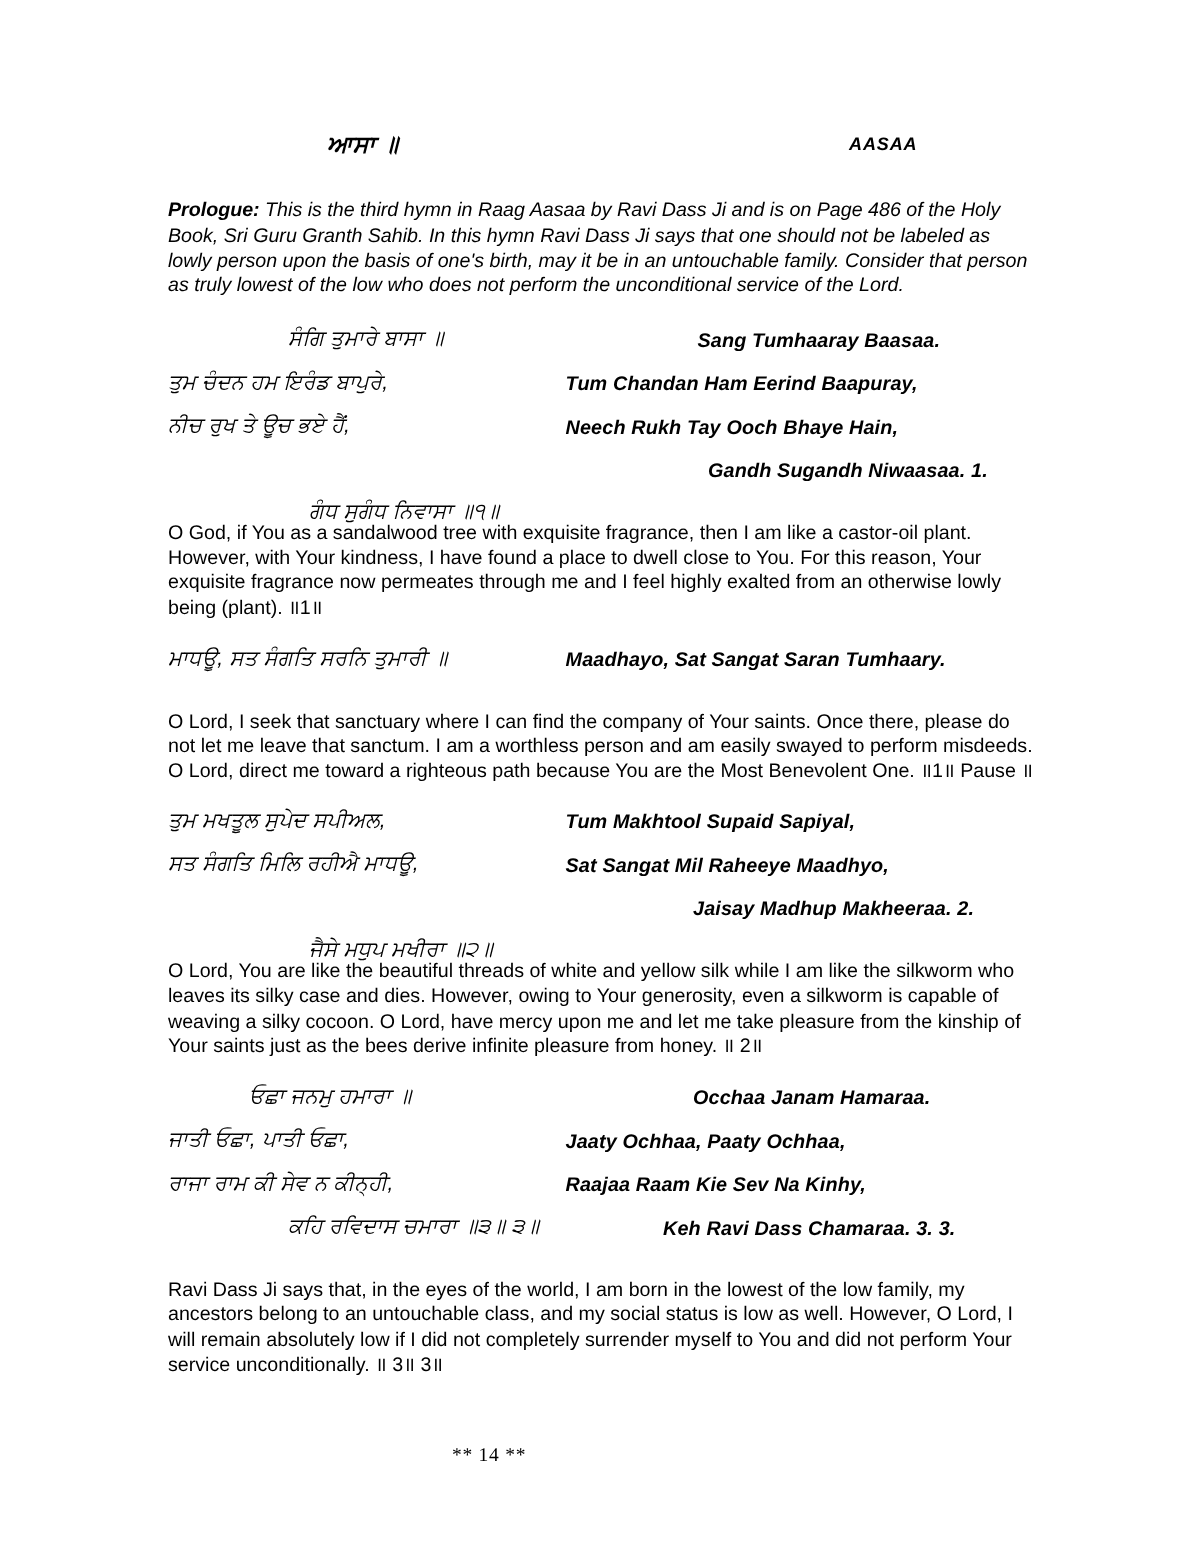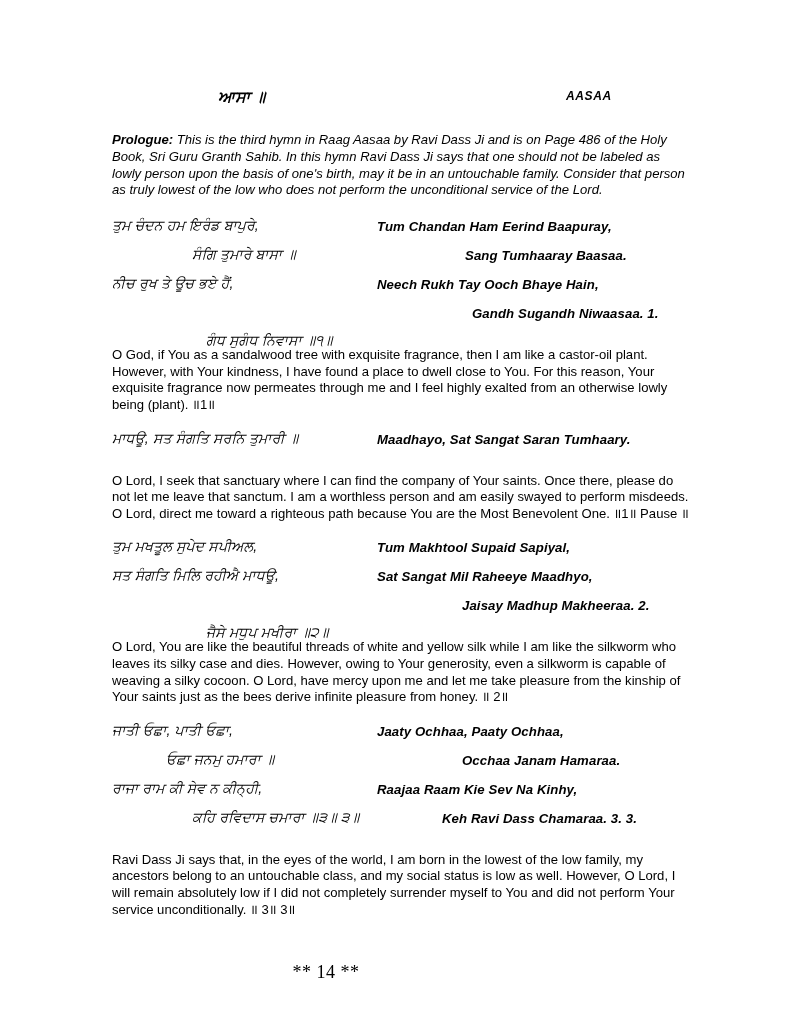--- a/index.html
+++ b/index.html
@@ -117,46 +117,46 @@
   }
 
   
   .footer {
     position: absolute;
     left: 0;
     top: 962px;
     width: 652px;
     text-align: center;
     font-family: "Liberation Serif", serif;
-    font-size: 18px;
+    font-size: 13px;
     letter-spacing: 0.5px;
   }
 </style>
 </head>
 <body>
 
 <div class="page">
 
   <div class="title-row">
     <div class="title-gurmukhi">ਆਸਾ ॥</div>
     <div class="title-english">AASAA</div>
   </div>
 
   <p class="prologue"><b>Prologue:</b><span> This is the third hymn in Raag Aasaa by Ravi Dass Ji and is on Page 486 of the Holy Book, Sri Guru Granth Sahib. In this hymn Ravi Dass Ji says that one should not be labeled as lowly person upon the basis of one's birth, may it be in an untouchable family. Consider that person as truly lowest of the low who does not perform the unconditional service of the Lord.</span></p>
 
   <div class="verse">
     <div class="verse-line">
+      <span class="gur l2">ਸੰਗਿ ਤੁਮਾਰੇ ਬਾਸਾ ॥</span>
+      <span class="eng e1">Sang Tumhaaray Baasaa.</span>
+    </div>
+    <div class="verse-line">
       <span class="gur l0">ਤੁਮ ਚੰਦਨ ਹਮ ਇਰੰਡ ਬਾਪੁਰੇ,</span>
       <span class="eng e0">Tum Chandan Ham Eerind Baapuray,</span>
     </div>
     <div class="verse-line">
-      <span class="gur l2">ਸੰਗਿ ਤੁਮਾਰੇ ਬਾਸਾ ॥</span>
-      <span class="eng e1">Sang Tumhaaray Baasaa.</span>
-    </div>
-    <div class="verse-line">
       <span class="gur l0">ਨੀਚ ਰੁਖ ਤੇ ਊਚ ਭਏ ਹੈਂ,</span>
       <span class="eng e0">Neech Rukh Tay Ooch Bhaye Hain,</span>
     </div>
     <div class="verse-line">
       <span class="gur l3">ਗੰਧ ਸੁਗੰਧ ਨਿਵਾਸਾ ॥੧॥</span>
       <span class="eng e2">Gandh Sugandh Niwaasaa. 1.</span>
     </div>
   </div>
 
   <p class="commentary">O God, if You as a sandalwood tree with exquisite fragrance, then I am like a castor-oil plant. However, with Your kindness, I have found a place to dwell close to You. For this reason, Your exquisite fragrance now permeates through me and I feel highly exalted from an otherwise lowly being (plant). ॥1॥</p>
@@ -182,28 +182,28 @@
     <div class="verse-line">
       <span class="gur l3">ਜੈਸੇ ਮਧੁਪ ਮਖੀਰਾ ॥੨॥</span>
       <span class="eng e3">Jaisay Madhup Makheeraa. 2.</span>
     </div>
   </div>
 
   <p class="commentary">O Lord, You are like the beautiful threads of white and yellow silk while I am like the silkworm who leaves its silky case and dies. However, owing to Your generosity, even a silkworm is capable of weaving a silky cocoon. O Lord, have mercy upon me and let me take pleasure from the kinship of Your saints just as the bees derive infinite pleasure from honey. ॥ 2॥</p>
 
   <div class="verse">
     <div class="verse-line">
+      <span class="gur l1">ਓਛਾ ਜਨਮੁ ਹਮਾਰਾ ॥</span>
+      <span class="eng e3">Occhaa Janam Hamaraa.</span>
+    </div>
+    <div class="verse-line">
       <span class="gur l0">ਜਾਤੀ ਓਛਾ, ਪਾਤੀ ਓਛਾ,</span>
       <span class="eng e0">Jaaty Ochhaa, Paaty Ochhaa,</span>
     </div>
     <div class="verse-line">
-      <span class="gur l1">ਓਛਾ ਜਨਮੁ ਹਮਾਰਾ ॥</span>
-      <span class="eng e3">Occhaa Janam Hamaraa.</span>
-    </div>
-    <div class="verse-line">
       <span class="gur l0">ਰਾਜਾ ਰਾਮ ਕੀ ਸੇਵ ਨ ਕੀਨ੍ਹੀ,</span>
       <span class="eng e0">Raajaa Raam Kie Sev Na Kinhy,</span>
     </div>
     <div class="verse-line">
       <span class="gur l2">ਕਹਿ ਰਵਿਦਾਸ ਚਮਾਰਾ ॥੩॥ ੩॥</span>
       <span class="eng e4">Keh Ravi Dass Chamaraa. 3. 3.</span>
     </div>
   </div>
 
   <p class="commentary">Ravi Dass Ji says that, in the eyes of the world, I am born in the lowest of the low family, my ancestors belong to an untouchable class, and my social status is low as well. However, O Lord, I will remain absolutely low if I did not completely surrender myself to You and did not perform Your service unconditionally. ॥ 3॥ 3॥</p>

